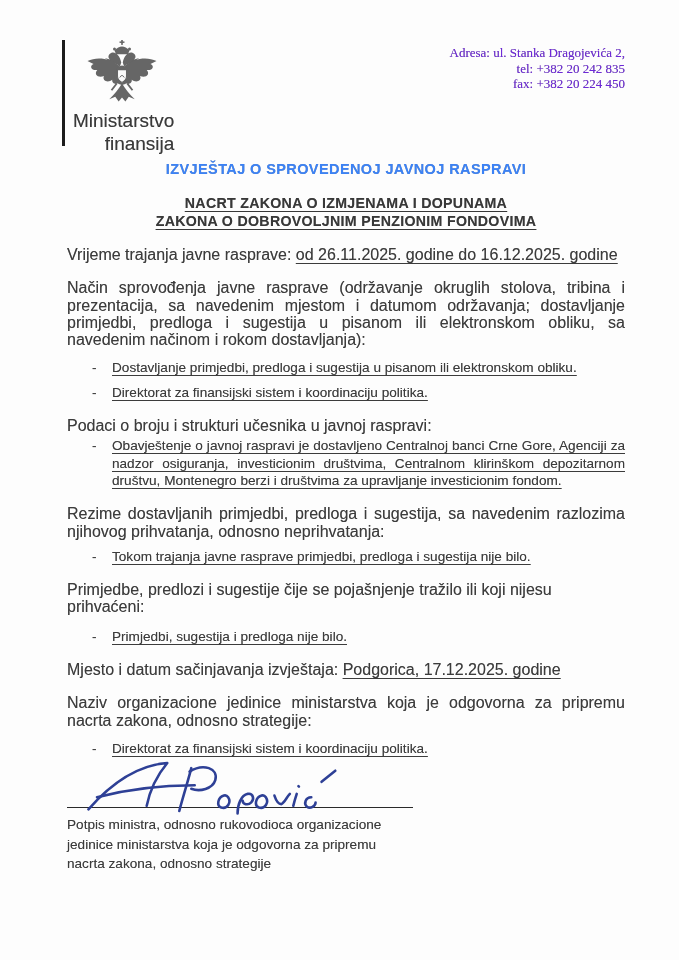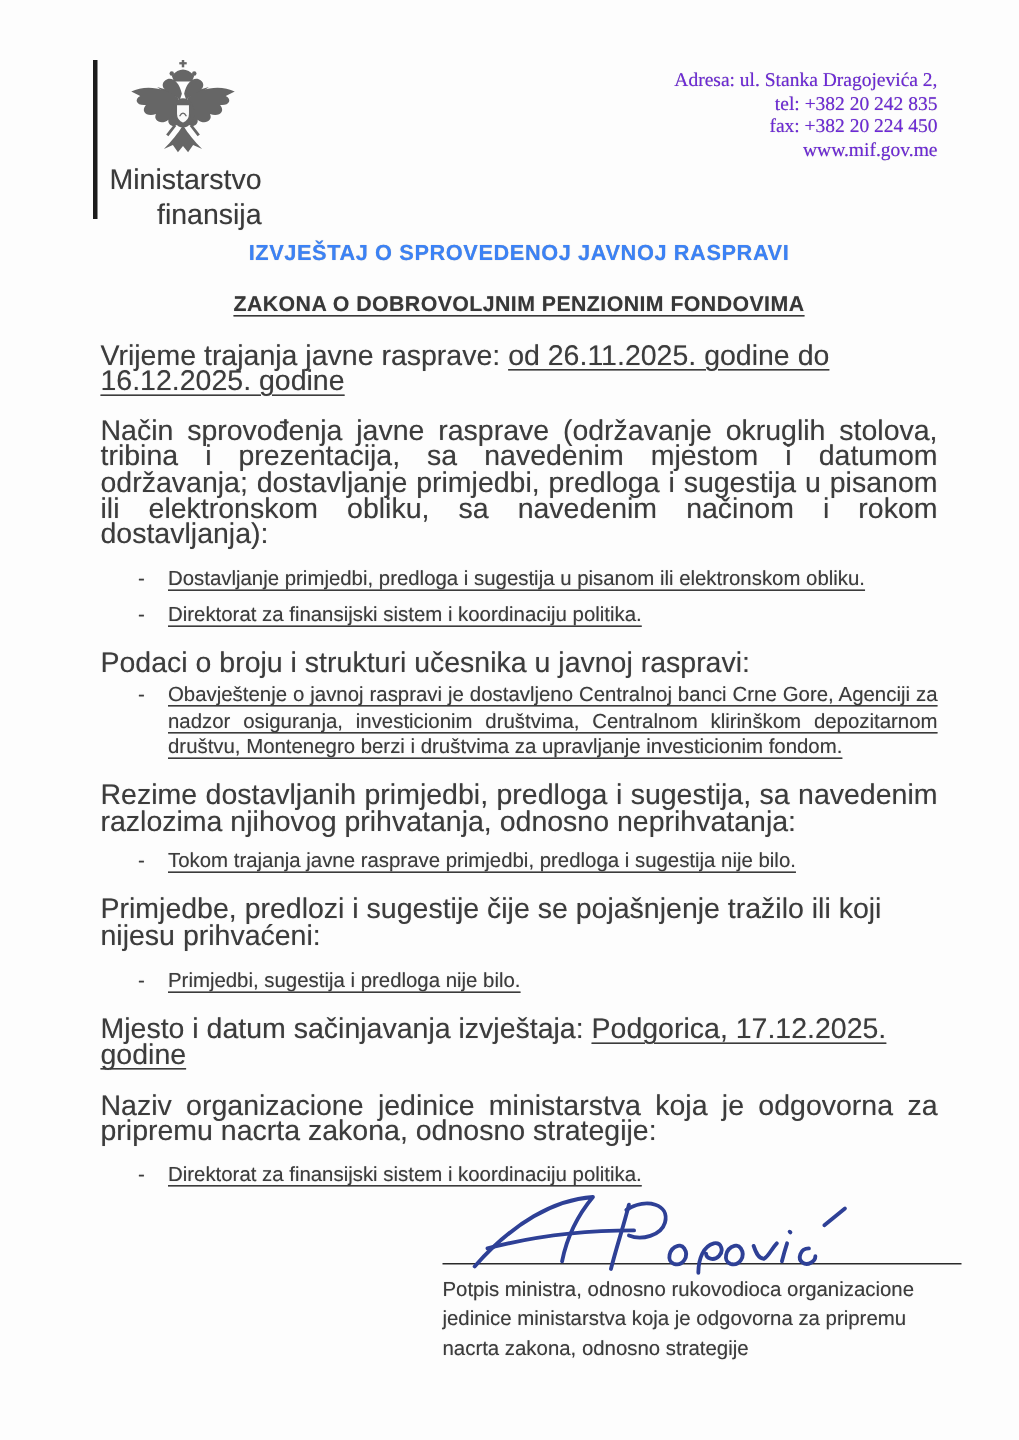--- a/index.html
+++ b/index.html
@@ -22,33 +22,33 @@
   .brand { padding-left:6px;text-align:right; }
   .coa { display:block; margin-left:10px; opacity:0.88; }
   .ministry { font-size:19px; line-height:23px; color:#3a3a3a; margin-top:3px; }
   .address { text-align:right; font-family:"Liberation Serif", serif; font-size:13px; line-height:15.5px; color:#6d28d9; padding-top:5px; }
 
   
   .title { text-align:center; font-weight:bold; font-size:14.5px; letter-spacing:0.4px; margin-top:6px; color:#3b82f6; }
   .subtitle { text-align:center; font-weight:bold; font-size:14.2px; letter-spacing:0.3px; margin-top:18px; line-height:17.5px; color:#383838; }
 
   
-  p.line { font-size:19px; line-height:17.3px; margin-top:16px; }
+  p.line { font-size:16px; line-height:17.3px; margin-top:16px; }
   p.just { text-align:justify; }
   .u { text-decoration:underline; text-decoration-thickness:1.3px; text-underline-offset:2.5px; }
   .bullet { display:flex; margin-top:11px; padding-left:25px; font-size:13.6px; line-height:17.3px; }
   .bullet .dash { width:20px; flex:0 0 20px; }
   .bullet .btext { flex:1; }
   .bullet.just .btext { text-align:justify; }
   .mt7 { margin-top:7px; } .mt8 { margin-top:8px; } .mt3 { margin-top:3px; }
   .mt12 { margin-top:12px; } .mt17 { margin-top:17px; } .mt20 { margin-top:20px; }
   .mt24 { margin-top:24px; }
 
   
-  .sig-block { margin-left:228px; width:346px; margin-top:2px; }
+  .sig-block { width:346px; margin-top:2px; }
   .sig-ink { display:block; margin:0 0 -8px 18px; }
   .sig-rule { border:none; border-top:1.6px solid #2a2a2a; height:0; }
   .sig-caption { font-size:13.6px; line-height:19.5px; margin-top:7px; width:340px; color:#3c3c3c; }
 </style>
 </head>
 <body>
 
 <div class="page">
   <div class="scan-line"></div>
 
@@ -76,26 +76,26 @@
         </svg>
         <div class="ministry">
           <div>Ministarstvo</div>
           <div>finansija</div>
         </div>
       </div>
       <div class="address">
         <div>Adresa: ul. Stanka Dragojevića 2,</div>
         <div>tel: +382 20 242 835</div>
         <div>fax: +382 20 224 450</div>
-        <div>www.mif.gov.me</div>
       </div>
     </div>
 
     <div class="title">IZVJEŠTAJ O SPROVEDENOJ JAVNOJ RASPRAVI</div>
     <div class="subtitle">
+      <div class="u">NACRT ZAKONA O IZMJENAMA I DOPUNAMA</div>
       <div class="u">ZAKONA O DOBROVOLJNIM PENZIONIM FONDOVIMA</div>
     </div>
 
     <p class="line mt17"><span>Vrijeme trajanja javne rasprave: </span><span class="u">od 26.11.2025. godine do 16.12.2025. godine</span></p>
 
     <p class="line just">Način sprovođenja javne rasprave (održavanje okruglih stolova, tribina i prezentacija, sa navedenim mjestom i datumom održavanja; dostavljanje primjedbi, predloga i sugestija u pisanom ili elektronskom obliku, sa navedenim načinom i rokom dostavljanja):</p>
     <div class="bullet">
       <span class="dash">-</span>
       <span class="btext u">Dostavljanje primjedbi, predloga i sugestija u pisanom ili elektronskom obliku.</span>
     </div>

